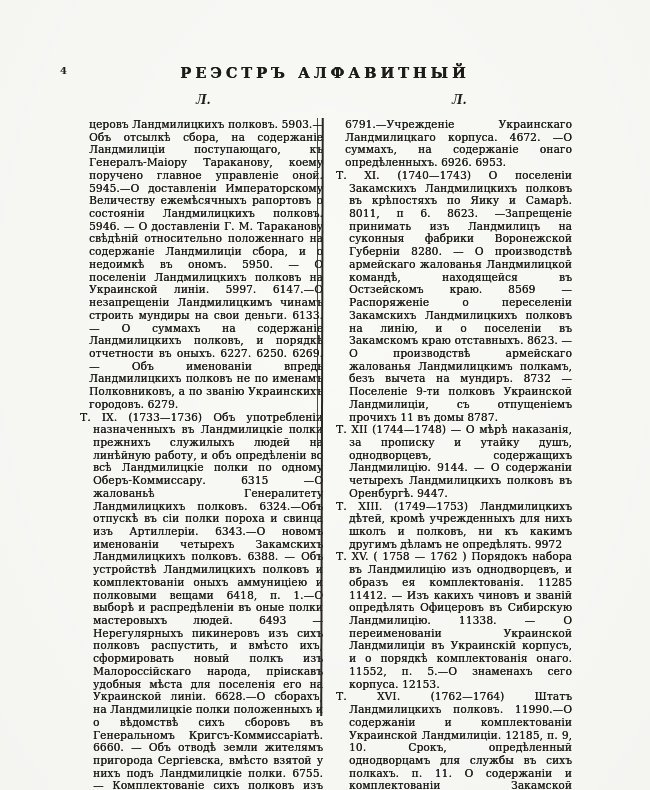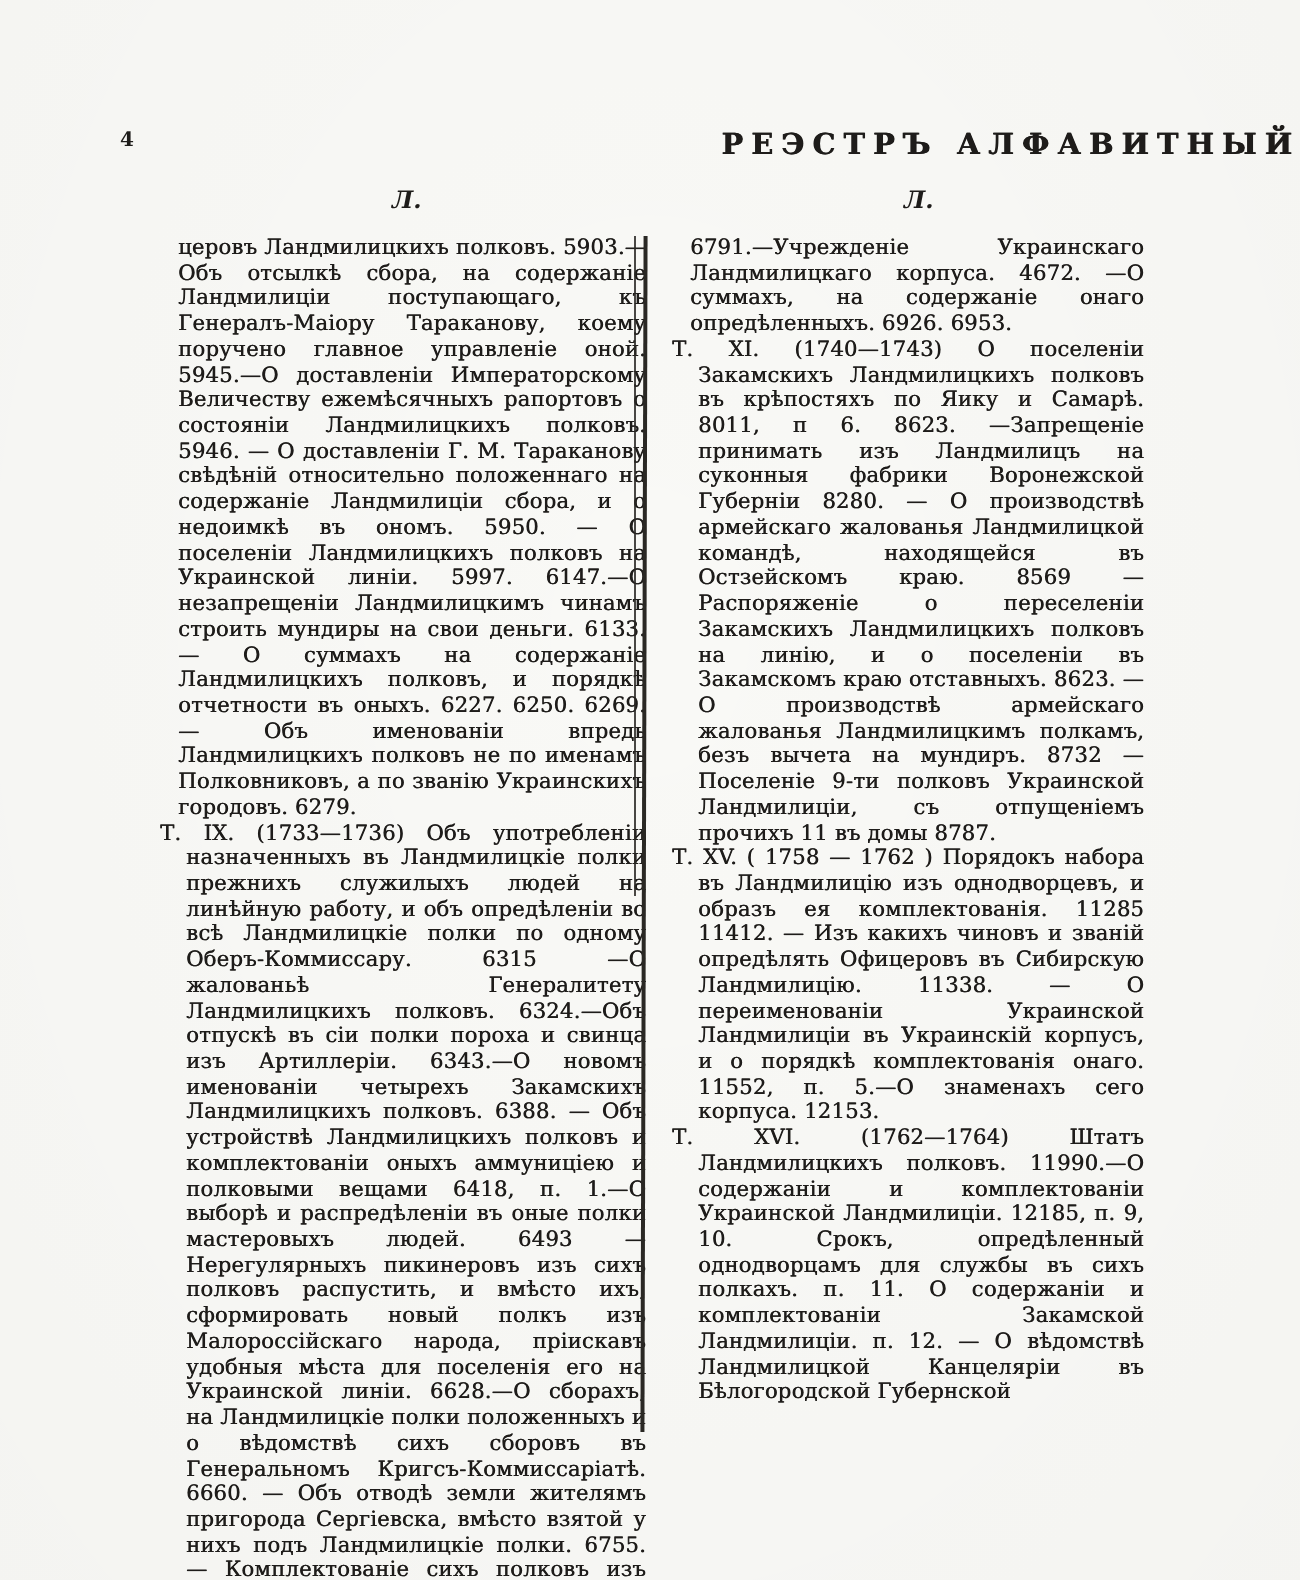--- a/index.html
+++ b/index.html
@@ -24,21 +24,21 @@
     top: 65px;
     font-size: 10px;
     font-weight: bold;
     letter-spacing: 0.5px;
   }
   .title {
     position: absolute;
     left: 0;
     right: 0;
     top: 64px;
-    text-align: right;
+    text-align: center;
     font-size: 14.5px;
     font-weight: bold;
     letter-spacing: 4px;
     text-shadow: 0.3px 0 0 currentColor;
   }
   .col-letter {
     position: absolute;
     top: 93px;
     font-size: 12px;
     font-style: italic;
@@ -106,17 +106,19 @@
       <p class="para cont">церовъ Ландмилицкихъ полковъ. 5903.—Объ отсылкѣ сбора, на содержаніе Ландмилиціи поступающаго, къ Генералъ-Маіору Тараканову, коему поручено главное управленіе оной. 5945.—О доставленіи Императорскому Величеству ежемѣсячныхъ рапортовъ о состояніи Ландмилицкихъ полковъ. 5946. — О доставленіи Г. М. Тараканову свѣдѣній относительно положеннаго на содержаніе Ландмилиціи сбора, и о недоимкѣ въ ономъ. 5950. — О поселеніи Ландмилицкихъ полковъ на Украинской линіи. 5997. 6147.—О незапрещеніи Ландмилицкимъ чинамъ строить мундиры на свои деньги. 6133. — О суммахъ на содержаніе Ландмилицкихъ полковъ, и порядкѣ отчетности въ оныхъ. 6227. 6250. 6269. — Объ именованіи впредь Ландмилицкихъ полковъ не по именамъ Полковниковъ, а по званію Украинскихъ городовъ. 6279.</p>
       <p class="para entry">Т. IX. (1733—1736) Объ употребленіи назначенныхъ въ Ландмилицкіе полки прежнихъ служилыхъ людей на линѣйную работу, и объ опредѣленіи во всѣ Ландмилицкіе полки по одному Оберъ-Коммиссару. 6315 —О жалованьѣ Генералитету Ландмилицкихъ полковъ. 6324.—Объ отпускѣ въ сіи полки пороха и свинца изъ Артиллеріи. 6343.—О новомъ именованіи четырехъ Закамскихъ Ландмилицкихъ полковъ. 6388. — Объ устройствѣ Ландмилицкихъ полковъ и комплектованіи оныхъ аммуниціею и полковыми вещами 6418, п. 1.—О выборѣ и распредѣленіи въ оные полки мастеровыхъ людей. 6493 — Нерегулярныхъ пикинеровъ изъ сихъ полковъ распустить, и вмѣсто ихъ, сформировать новый полкъ изъ Малороссійскаго народа, пріискавъ удобныя мѣста для поселенія его на Украинской линіи. 6628.—О сборахъ, на Ландмилицкіе полки положенныхъ и о вѣдомствѣ сихъ сборовъ въ Генеральномъ Кригсъ-Коммиссаріатѣ. 6660. — Объ отводѣ земли жителямъ пригорода Сергіевска, вмѣсто взятой у нихъ подъ Ландмилицкіе полки. 6755. — Комплектованіе сихъ полковъ изъ служилыхъ прежнихъ службъ людей. 6762.—Разрѣшеніе поселяемымъ Ландмилицкимъ полкамъ постройки деревянныхъ домовъ и мазанокъ.</p>
     </div>
 
   <div class="divider-main"></div>
   <div class="divider-double"></div>
 
   <div class="column right" id="right-col">
       <p class="para cont">6791.—Учрежденіе Украинскаго Ландмилицкаго корпуса. 4672. —О суммахъ, на содержаніе онаго опредѣленныхъ. 6926. 6953.</p>
       <p class="para entry">Т. XI. (1740—1743) О поселеніи Закамскихъ Ландмилицкихъ полковъ въ крѣпостяхъ по Яику и Самарѣ. 8011, п 6. 8623. —Запрещеніе принимать изъ Ландмилицъ на суконныя фабрики Воронежской Губерніи 8280. — О производствѣ армейскаго жалованья Ландмилицкой командѣ, находящейся въ Остзейскомъ краю. 8569 — Распоряженіе о переселеніи Закамскихъ Ландмилицкихъ полковъ на линію, и о поселеніи въ Закамскомъ краю отставныхъ. 8623. — О производствѣ армейскаго жалованья Ландмилицкимъ полкамъ, безъ вычета на мундиръ. 8732 — Поселеніе 9-ти полковъ Украинской Ландмилиціи, съ отпущеніемъ прочихъ 11 въ домы 8787.</p>
+      <p class="para entry">Т. XII (1744—1748) — О мѣрѣ наказанія, за прописку и утайку душъ, однодворцевъ, содержащихъ Ландмилицію. 9144. — О содержаніи четырехъ Ландмилицкихъ полковъ въ Оренбургѣ. 9447.</p>
+      <p class="para entry">Т. XIII. (1749—1753) Ландмилицкихъ дѣтей, кромѣ учрежденныхъ для нихъ школъ и полковъ, ни къ какимъ другимъ дѣламъ не опредѣлять. 9972</p>
       <p class="para entry">Т. XV. ( 1758 — 1762 ) Порядокъ набора въ Ландмилицію изъ однодворцевъ, и образъ ея комплектованія. 11285  11412. — Изъ какихъ чиновъ и званій опредѣлять Офицеровъ въ Сибирскую Ландмилицію. 11338. — О переименованіи Украинской Ландмилиціи въ Украинскій корпусъ, и о порядкѣ комплектованія онаго. 11552, п. 5.—О знаменахъ сего корпуса. 12153.</p>
       <p class="para entry">Т. XVI. (1762—1764) Штатъ Ландмилицкихъ полковъ. 11990.—О содержаніи и комплектованіи Украинской Ландмилиціи. 12185, п. 9, 10. Срокъ, опредѣленный однодворцамъ для службы въ сихъ полкахъ. п. 11. О содержаніи и комплектованіи Закамской Ландмилиціи. п. 12. — О вѣдомствѣ Ландмилицкой Канцеляріи въ Бѣлогородской Губернской</p>
     </div>
 
 </div>
 
 </body></html>

